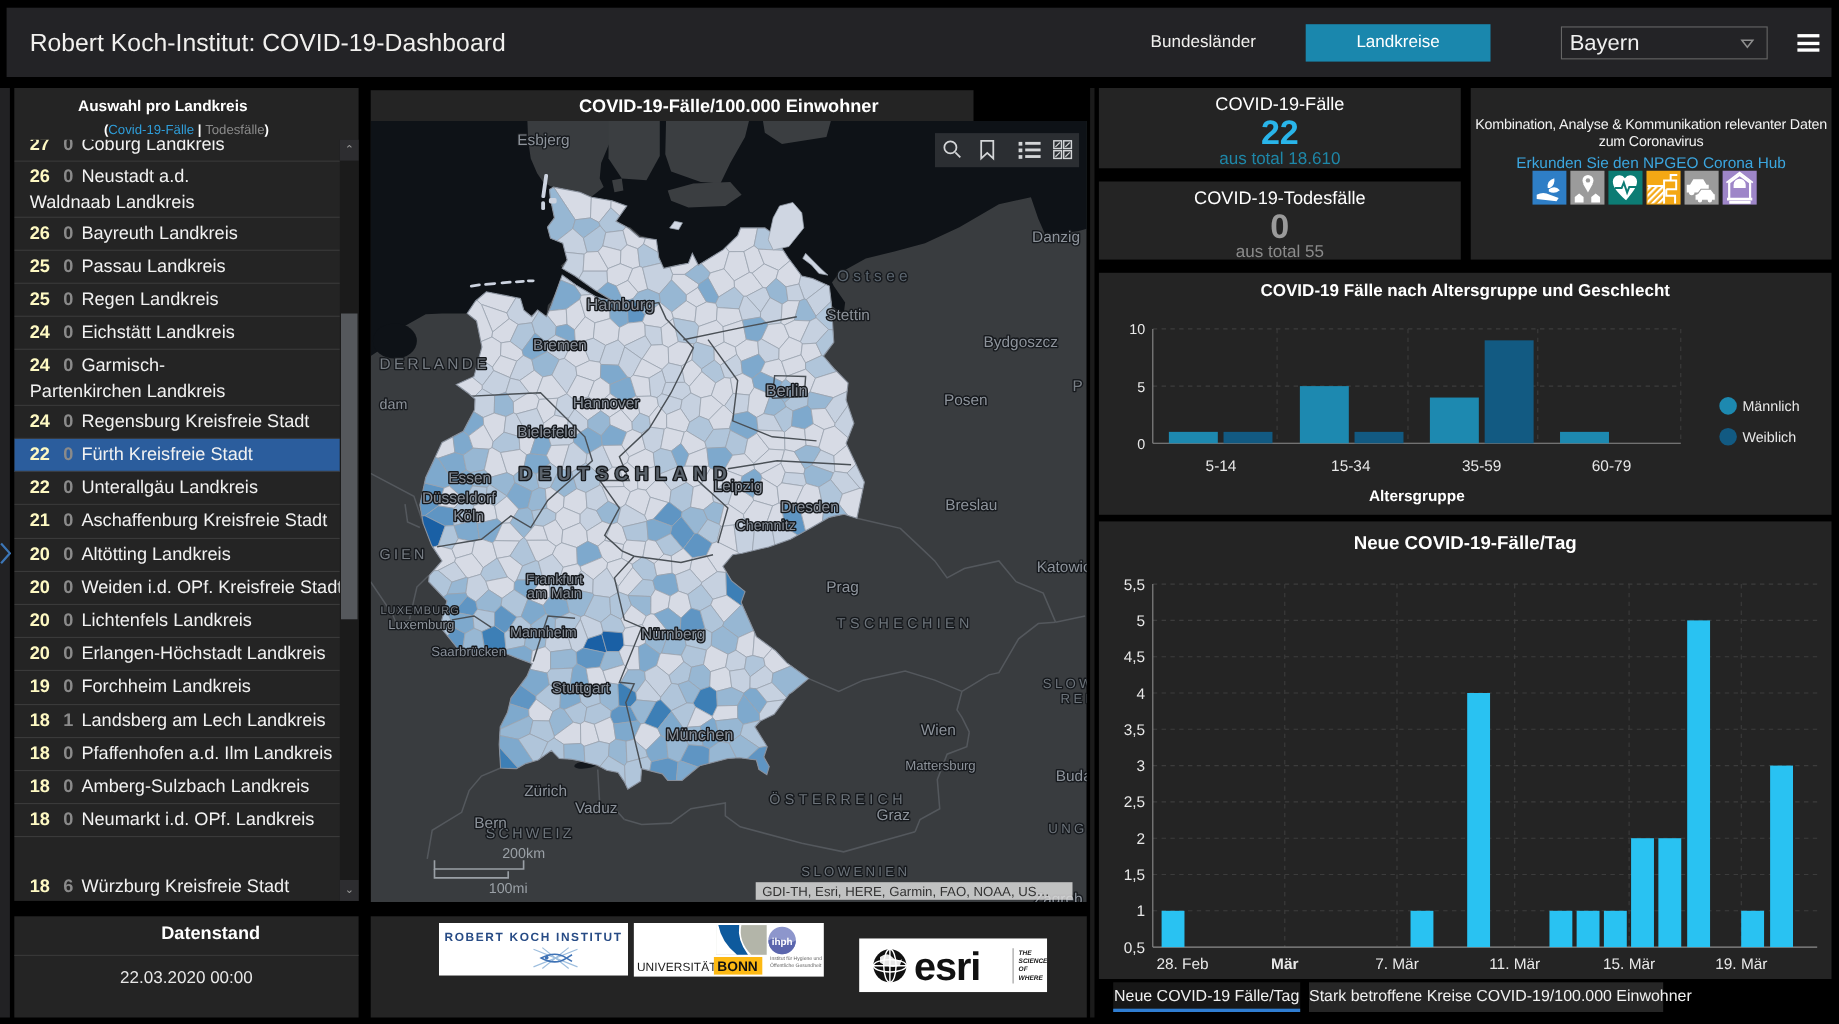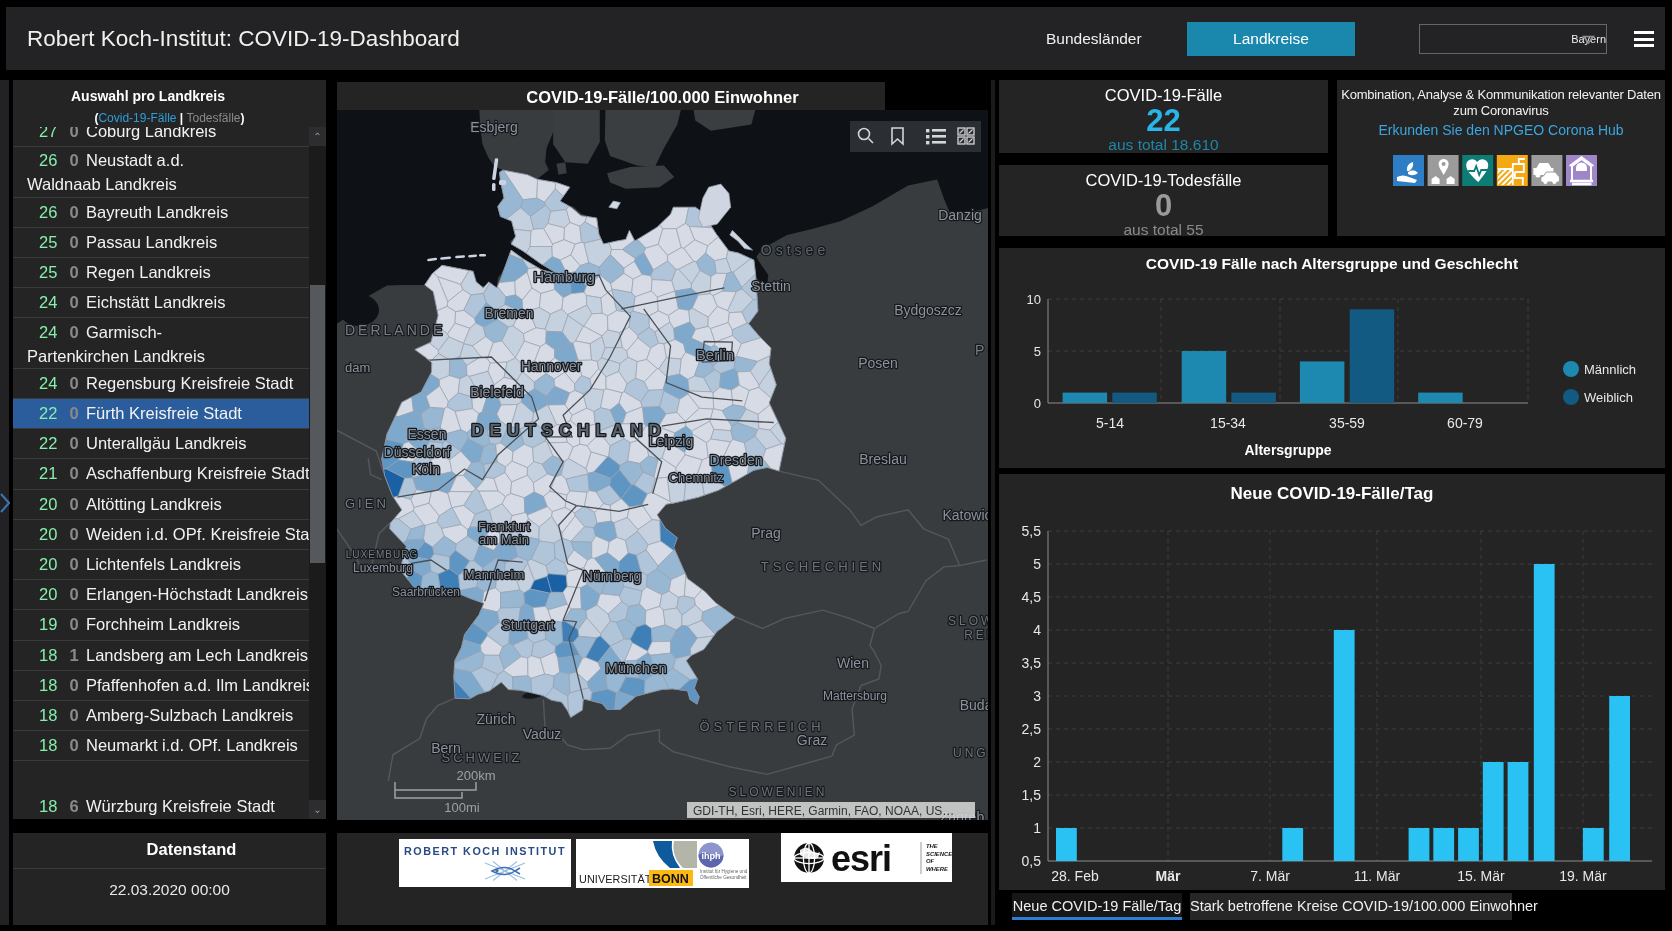--- a/index.html
+++ b/index.html
@@ -2,32 +2,32 @@
 <html><head><meta charset="utf-8">
 <style>
 * { margin:0; padding:0; box-sizing:border-box; }
 html,body { width:1672px; height:931px; background:#000; overflow:hidden;
   font-family:"Liberation Sans", sans-serif; }
 .abs { position:absolute; }
 .panel { position:absolute; background:#242424; }
 .row { position:absolute; left:0; width:296px; border-bottom:1px solid #3a3a3a;
   color:#f2f2f2; font-size:16.5px; line-height:29px; white-space:nowrap; overflow:hidden; }
 .row.sel { background:#2b5d9d; }
-.num { color:#86efac; font-weight:400; display:inline-block; width:26px; margin-left:26px; }
+.num { color:#fef9c3; font-weight:700; display:inline-block; width:26px; margin-left:14px; }
 .zero { color:#8a8a8a; font-weight:700; display:inline-block; width:12px; text-align:center; margin-left:3px; }
 .nm { margin-left:6px; }
 .nm2 { margin-left:12px; }
 </style></head>
 <body>
 
 <div class="abs" style="left:6px;top:7px;width:1659px;height:63px;background:#232326;">
   <div class="abs" style="left:21px;top:0;height:63px;line-height:63px;font-size:22.5px;color:#f1f0ee;">Robert Koch-Institut: COVID-19-Dashboard</div>
   <div class="abs" style="left:1040px;top:0;height:63px;line-height:63px;font-size:15.5px;color:#f1f0ee;">Bundesländer</div>
   <div class="abs" style="left:1181px;top:15px;width:168px;height:34px;background:#1a87ad;color:#fff;font-size:15.5px;text-align:center;line-height:34px;">Landkreise</div>
-  <div class="abs" style="left:1413px;top:17px;width:188px;height:30px;border:1px solid #666;color:#f0f0f0;font-size:11px;line-height:28px;padding-left:31px;text-align:right;">Bayern
+  <div class="abs" style="left:1413px;top:17px;width:188px;height:30px;border:1px solid #666;color:#f0f0f0;font-size:20px;line-height:28px;padding-left:7px;">Bayern
     <svg class="abs" style="right:11px;top:10px;" width="13" height="10">
         <path d="M1.5 1.5 h10 l-5 6.5 z" fill="none" stroke="#8e8e8e" stroke-width="1.4"></path>
       </svg>
   </div>
   <div class="abs" style="left:1628px;top:24px;width:20px;">
     <div style="height:3px;background:#fff;margin-bottom:3.5px"></div>
     <div style="height:3px;background:#fff;margin-bottom:3.5px"></div>
     <div style="height:3px;background:#fff;"></div>
   </div>
 </div>
@@ -709,21 +709,21 @@
         <path d="M77 2 h19 q-2 14 8 27 h-10 q-14 -11 -17 -27z" fill="#0e5a9d"></path>
         <text x="3" y="43.5" fill="#1a1a1a" font-size="10.8" letter-spacing="0.1">UNIVERSITÄT</text>
         <rect x="73" y="31" width="44" height="16" fill="#fdb913"></rect>
         <text x="94.5" y="43.5" fill="#111" font-size="12.5" font-weight="700" text-anchor="middle">BONN</text>
         <circle cx="135" cy="16" r="12.5" fill="#8d96cc"></circle>
         <path d="M122.5 16 a12.5 12.5 0 0 0 25 0 q-6.5 4 -12.5 0 t-12.5 0z" fill="#5b66ad"></path>
         <text x="135" y="20" fill="#fff" font-size="9" font-weight="700" text-anchor="middle">ihph</text>
         <text x="124" y="34" fill="#666" font-size="4.6">Institut für Hygiene und</text>
         <text x="124" y="40" fill="#666" font-size="4.6">Öffentliche Gesundheit</text>
       </svg></div>
-  <div class="abs" style="left:418px;top:0;padding-left:26px;"><svg width="171" height="49" viewBox="0 0 171 49" font-family="Liberation Sans, sans-serif">
+  <div class="abs" style="left:418px;top:20px;padding-left:26px;"><svg width="171" height="49" viewBox="0 0 171 49" font-family="Liberation Sans, sans-serif">
         <rect width="171" height="49" fill="#ffffff"></rect>
         <circle cx="28" cy="25" r="15" fill="#111"></circle>
         <g stroke="#fff" stroke-width="1.3" fill="none">
           <ellipse cx="28" cy="25" rx="15" ry="5.6"></ellipse>
           <ellipse cx="28" cy="25" rx="5.6" ry="15"></ellipse>
           <line x1="13" y1="25" x2="43" y2="25"></line>
           <line x1="28" y1="10" x2="28" y2="40"></line>
         </g>
         <path d="M19 17 q7 -5 11 0 t9 2 l-2 6 q-9 3 -18 -3 z" fill="#fff" opacity="0.9"></path>
         <text x="50" y="38" fill="#111" font-size="36" font-weight="700" letter-spacing="-1">esri</text>
@@ -744,21 +744,21 @@
   <div style="color:#29b5ea;font-size:31px;font-weight:700;line-height:31px;">22</div>
   <div style="color:#1e87a8;font-size:15.5px;">aus total 18.610</div>
 </div>
 <div class="panel" style="left:999px;top:165px;width:329px;height:71px;text-align:center;">
   <div style="padding-top:6px;color:#fff;font-size:16.5px;">COVID-19-Todesfälle</div>
   <div style="color:#9a9a9a;font-size:31px;font-weight:700;line-height:31px;">0</div>
   <div style="color:#8a8a8a;font-size:15.5px;">aus total 55</div>
 </div>
 
 <div class="panel" style="left:1337px;top:80px;width:328px;height:156px;text-align:center;">
-  <div style="padding-top:7px;color:#f2f2f2;font-size:13px;letter-spacing:-0.2px;line-height:16px;white-space:nowrap;">Kombination, Analyse &amp; Kommunikation relevanter Daten<br>zum Coronavirus</div>
+  <div style="padding-top:25px;color:#f2f2f2;font-size:13px;letter-spacing:-0.2px;line-height:16px;white-space:nowrap;">Kombination, Analyse &amp; Kommunikation relevanter Daten<br>zum Coronavirus</div>
   <div style="color:#3ba6df;font-size:14px;margin-top:3px;">Erkunden Sie den NPGEO Corona Hub</div>
   <div class="abs" style="left:56px;top:75px;"><svg width="206" height="32" viewBox="0 0 206 32" font-family="Liberation Sans, sans-serif">
         <rect x="0.0" y="0" width="31" height="31" fill="#2e7ec6"></rect>
         <rect x="34.6" y="0" width="31" height="31" fill="#9b9b9b"></rect>
         <rect x="69.2" y="0" width="31" height="31" fill="#0c7c74"></rect>
         <rect x="103.8" y="0" width="31" height="31" fill="#f4a814"></rect>
         <rect x="138.4" y="0" width="31" height="31" fill="#9b9b9b"></rect>
         <rect x="173.0" y="0" width="31" height="31" fill="#9e86c8"></rect>
         <path d="M4 22 q6 -3 12 0 l8 3 -2 3 -18 -2 z" fill="#fff"></path>
         <path d="M14 16 q-1 -7 6 -9 q1 6 -4 9 z" fill="#fff"></path>

